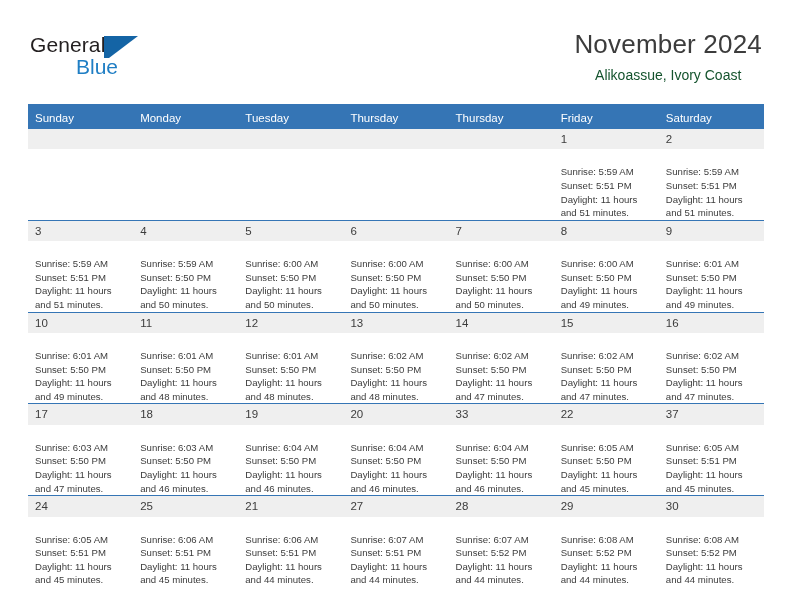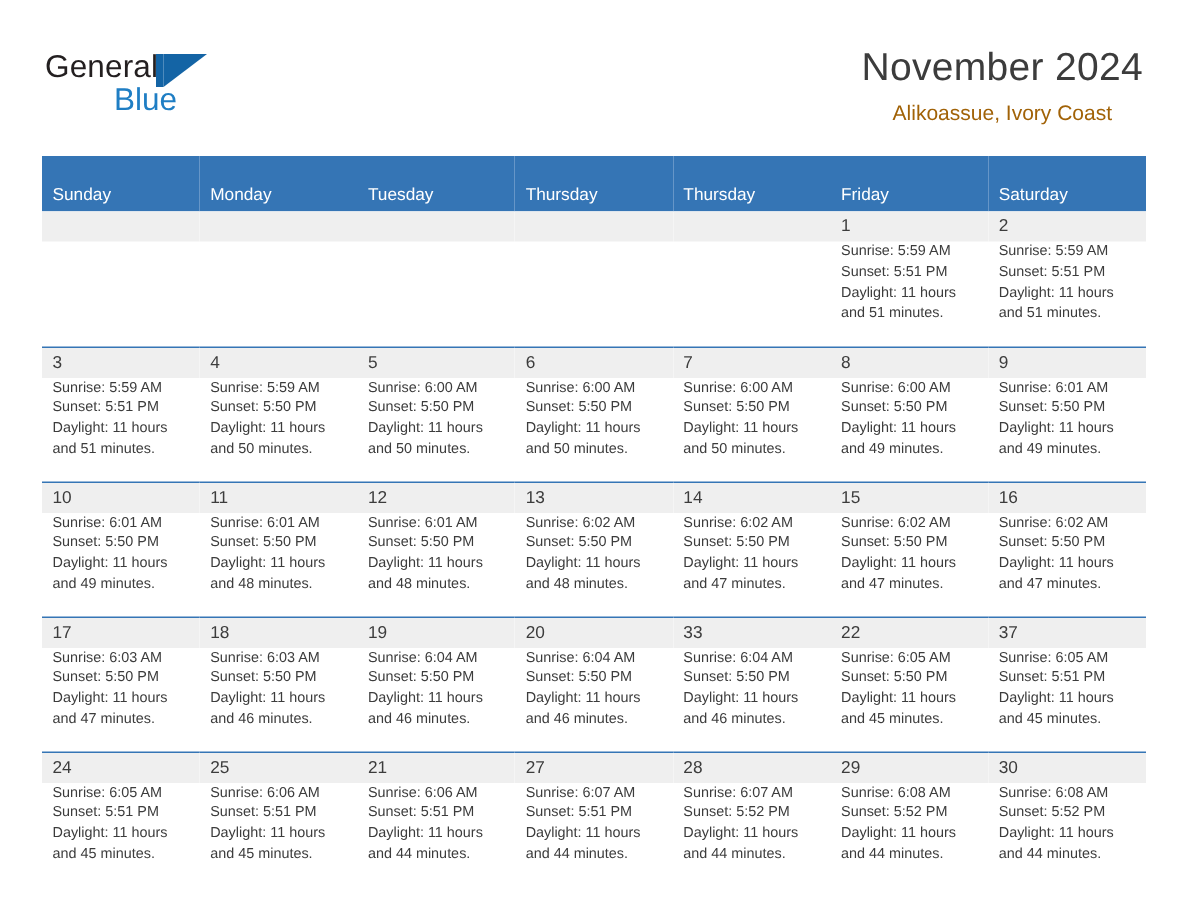--- a/index.html
+++ b/index.html
@@ -80,41 +80,41 @@
   .cal-title {
     font-size: 26px;
     color: #3c3c3c;
     font-weight: normal;
     line-height: 1.15;
     margin: 0;
     letter-spacing: 0.2px;
   }
   .cal-subtitle {
     font-size: 14px;
-    color: #a16207;
+    color: #14532d;
     margin: 8px 0 0 0;
     line-height: 1.1;
   }
 
   
   .calendar {
     position: absolute;
     left: 28px;
     top: 104px;
     width: 736px;
     border-collapse: collapse;
     table-layout: fixed;
   }
   .calendar th {
     background: #3575b5;
     color: #ffffff;
     font-size: 11.5px;
     font-weight: normal;
     text-align: left;
-    padding: 20px 0 5px 7px;
+    padding: 8px 0 5px 7px;
     height: 22px;
     vertical-align: middle;
     border: none;
     margin-top: 25px;
   }
   .calendar td {
     vertical-align: top;
     padding: 0;
     border: none;
     border-top: 1.6px solid #3575b5;
@@ -127,21 +127,21 @@
   }
   .daynum {
     background: #efefef;
     font-size: 11.5px;
     color: #3c3c3c;
     padding: 3px 0 3px 7px;
     line-height: 1.25;
     min-height: 18px;
   }
   .details {
-    padding: 0 8px 0 7px;
+    padding: 16px 8px 0 7px;
     font-size: 9.6px;
     color: #3c3c3c;
     line-height: 1.42;
   }
   .details div { white-space: nowrap; }
   td.blank .daynum { background: #efefef; }
   td.blank .details { visibility: hidden; }
 </style>
 </head>
 <body>

